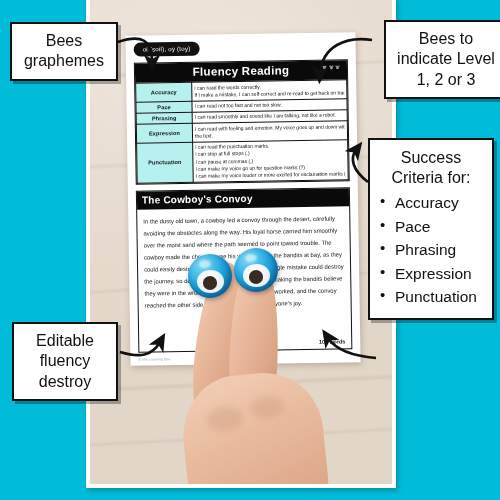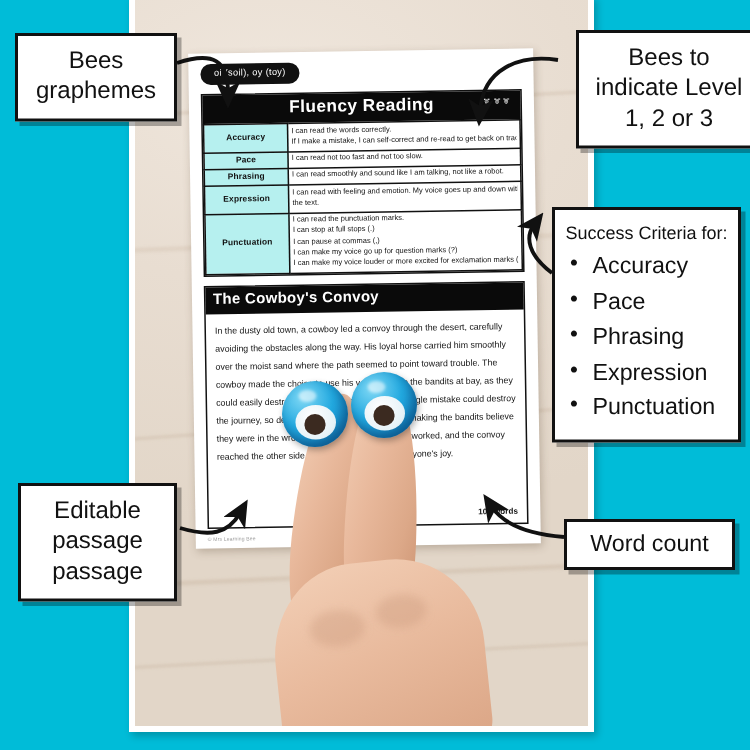--- a/index.html
+++ b/index.html
@@ -242,21 +242,21 @@
     text-align: center;
     color: #111;
     font-size: 16px;
     line-height: 1.28;
     padding: 7px 6px;
     font-weight: 400;
   }
   #callout-focus      { left: 10px;  top: 22px;  width: 108px; }
   #callout-bees       { left: 384px; top: 20px;  width: 124px; }
   #callout-success    { left: 368px; top: 138px; width: 126px; padding: 8px 5px 9px 5px; text-align: left;}
-  #callout-success .sc-head { text-align: center; font-size: 12px; line-height:1.25;}
+  #callout-success .sc-head { text-align: center; font-size: 16px; line-height:1.25;}
   #callout-success ul { list-style: none; margin-top: 3px; }
   #callout-success li {
     position: relative;
     padding-left: 20px;
     font-size: 15.5px;
     line-height: 1.52;
   }
   #callout-success li::before {
     content: "\2022";
     position: absolute;
@@ -409,17 +409,16 @@
     <div class="sc-head">Success Criteria for:</div>
     <ul>
       <li>Accuracy</li>
       <li>Pace</li>
       <li>Phrasing</li>
       <li>Expression</li>
       <li>Punctuation</li>
     </ul>
   </div>
 
-  <div class="callout" id="callout-editable">Editable passage passage</div>
-
-  <div class="callout" id="callout-wordcount">Word count</div>
+  <div class="callout" id="callout-editable">Editable fluency destroy</div>
+
 
 </div>
 
 </body></html>

